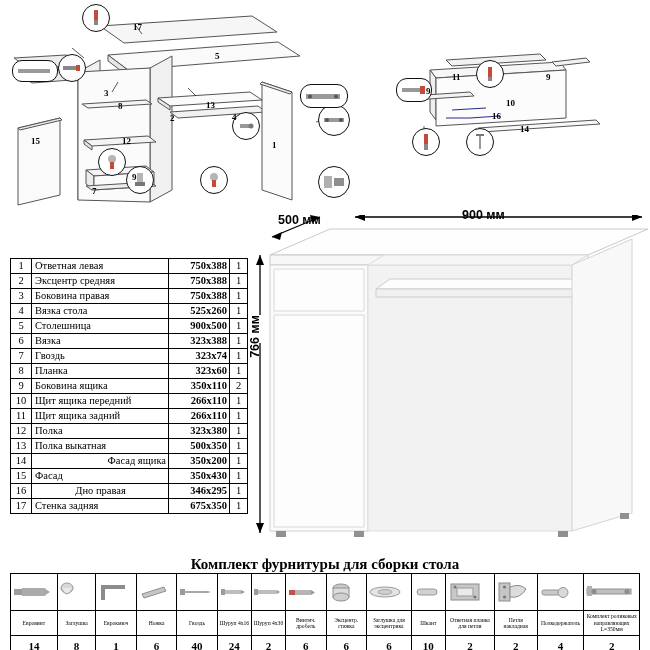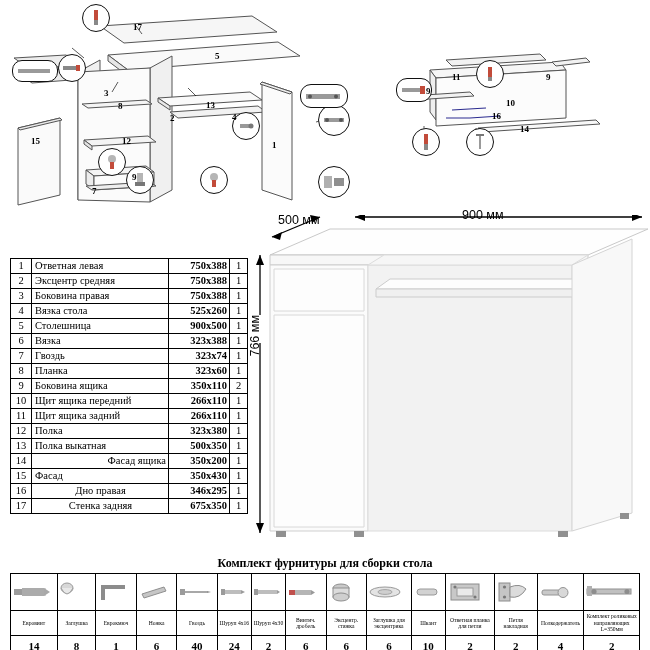--- a/index.html
+++ b/index.html
@@ -25,26 +25,26 @@
   }
   .parts td{
     border:1px solid #000;padding:0 2px;height:14px;line-height:14px;
   }
   .parts td.idx{width:16px;text-align:center;}
   .parts td.nm{text-align:left;padding-left:3px;}
   .parts td.sz{width:56px;text-align:right;font-weight:bold;}
   .parts td.qt{width:13px;text-align:center;}
   
   .deskwrap{position:absolute;left:250px;top:215px;width:400px;height:340px;}
-  .dimlabel{position:absolute;font-family:"Liberation Sans",sans-serif;font-weight:normal;font-size:12.5px;}
+  .dimlabel{position:absolute;font-family:"Liberation Sans",sans-serif;font-weight:bold;font-size:12.5px;}
   .vert{writing-mode:vertical-rl;transform:rotate(180deg);}
   
   .kit-title{
     position:absolute;left:0;top:556px;width:650px;text-align:center;
-    font-size:12px;font-weight:bold;
+    font-size:15px;font-weight:bold;
   }
   .kit{
     position:absolute;left:10px;top:573px;width:630px;
     border-collapse:collapse;font-size:5.6px;table-layout:fixed;
   }
   .kit td{border:1px solid #000;text-align:center;vertical-align:middle;}
   .kit tr.icons td{height:34px;}
   .kit tr.names td{height:22px;padding:1px;line-height:1.15;}
   .kit tr.qty td{height:17px;font-size:11px;font-weight:bold;}
   svg{display:block;}
@@ -321,21 +321,21 @@
         <td class="qt">1</td>
       </tr>
     <tr>
         <td class="idx">16</td>
         <td class="nm" style="text-align:center">Дно правая</td>
         <td class="sz">346х295</td>
         <td class="qt">1</td>
       </tr>
     <tr>
         <td class="idx">17</td>
-        <td class="nm" style="text-align:center">Стенка задняя</td>
+        <td class="nm" style="">Стенка задняя</td>
         <td class="sz">675х350</td>
         <td class="qt">1</td>
       </tr>
   </tbody>
 </table>
 
 <div class="deskwrap">
   <svg width="400" height="340" viewBox="0 0 400 340">
 
     <g stroke="#000" stroke-width="1.3" fill="none">

